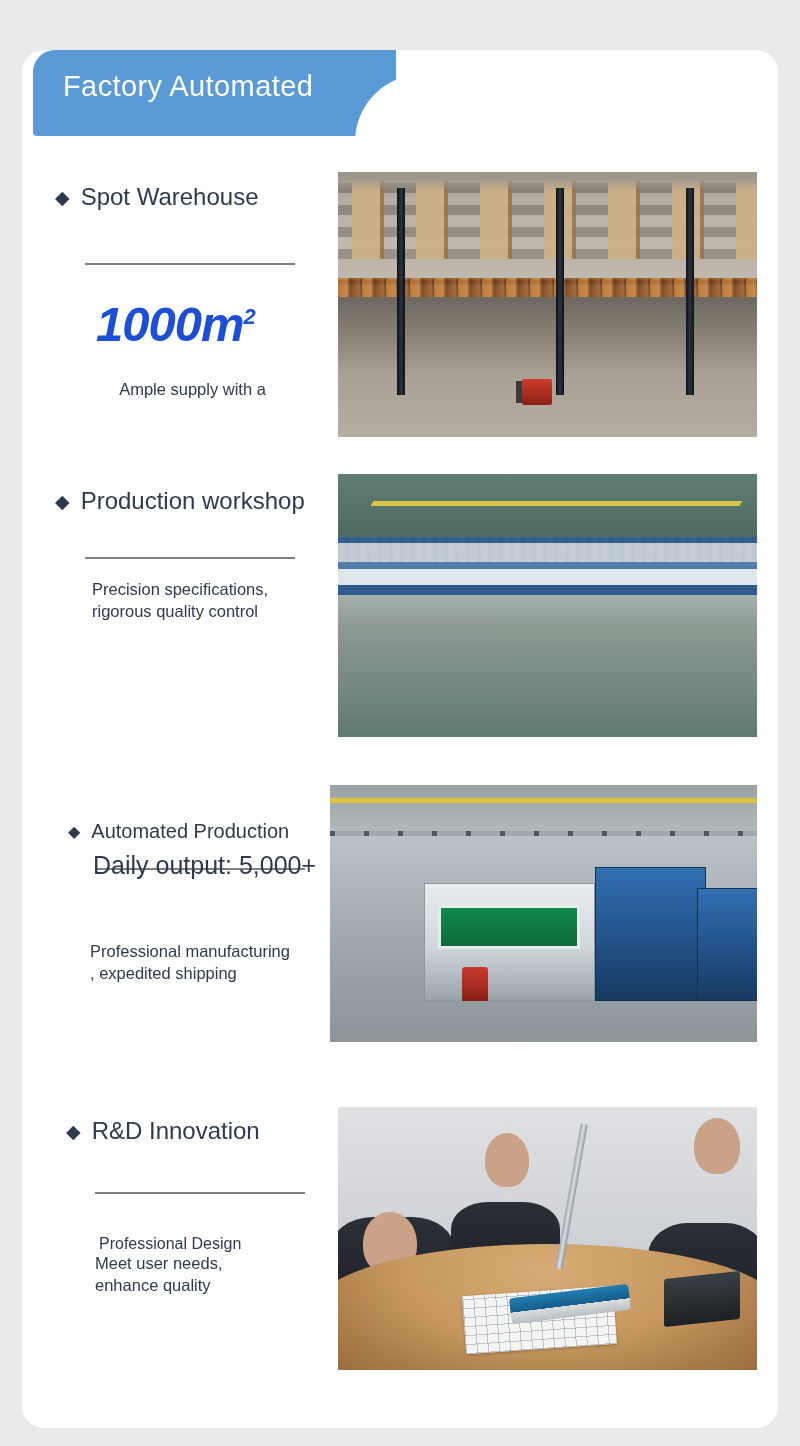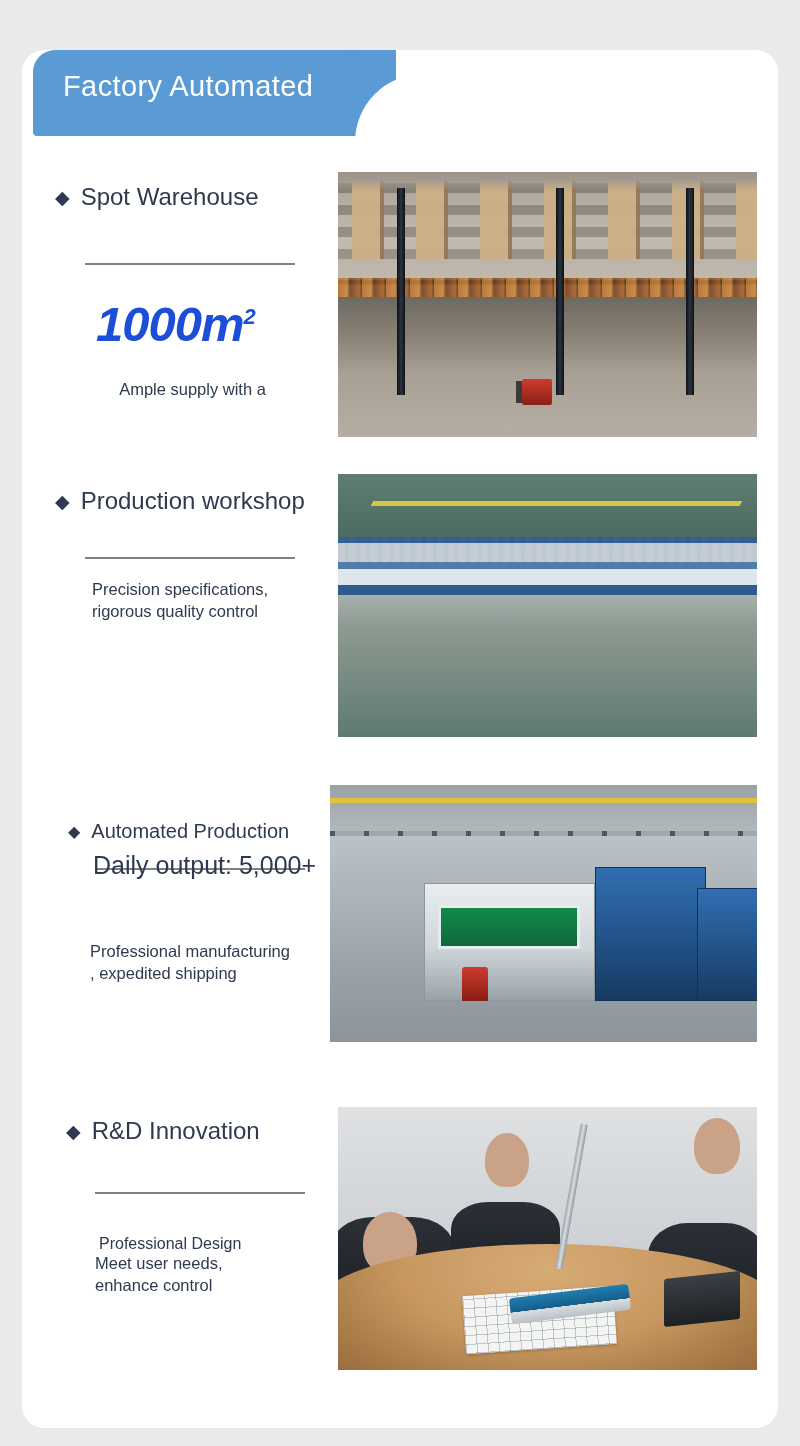--- a/index.html
+++ b/index.html
@@ -423,21 +423,21 @@
   </div>
 
   <div class="sec-head" style="left:66px; top:1117px;">
     <span class="diamond">◆</span>
     <span class="sec-title">R&amp;D Innovation</span>
   </div>
   <div class="rule" style="left:95px; top:1192px; width:210px;"></div>
   <div class="subline" style="left:99px; top:1214px;margin-top:21px;">Professional Design</div>
   <div class="caption" style="left:95px; top:1252px; width:230px;">
     <div>Meet user needs,</div>
-    <div>enhance control</div>
+    <div>enhance quality</div>
   </div>
 
   <div class="photo soft" style="left:338px; top:1107px; width:419px; height:263px;">
     <div class="layer mt-bg"></div>
     <div class="mt-person" style="left:-2%; width:30%; height:58%;"></div>
     <div class="mt-head" style="left:6%; top:40%; width:54px; height:62px;"></div>
     <div class="mt-person" style="left:27%; width:26%; height:46%; bottom:18%;"></div>
     <div class="mt-head" style="left:35%; top:10%; width:44px; height:54px;"></div>
     <div class="mt-person" style="right:-2%; width:28%; height:56%;"></div>
     <div class="mt-head" style="right:4%; top:4%; width:46px; height:56px;"></div>

